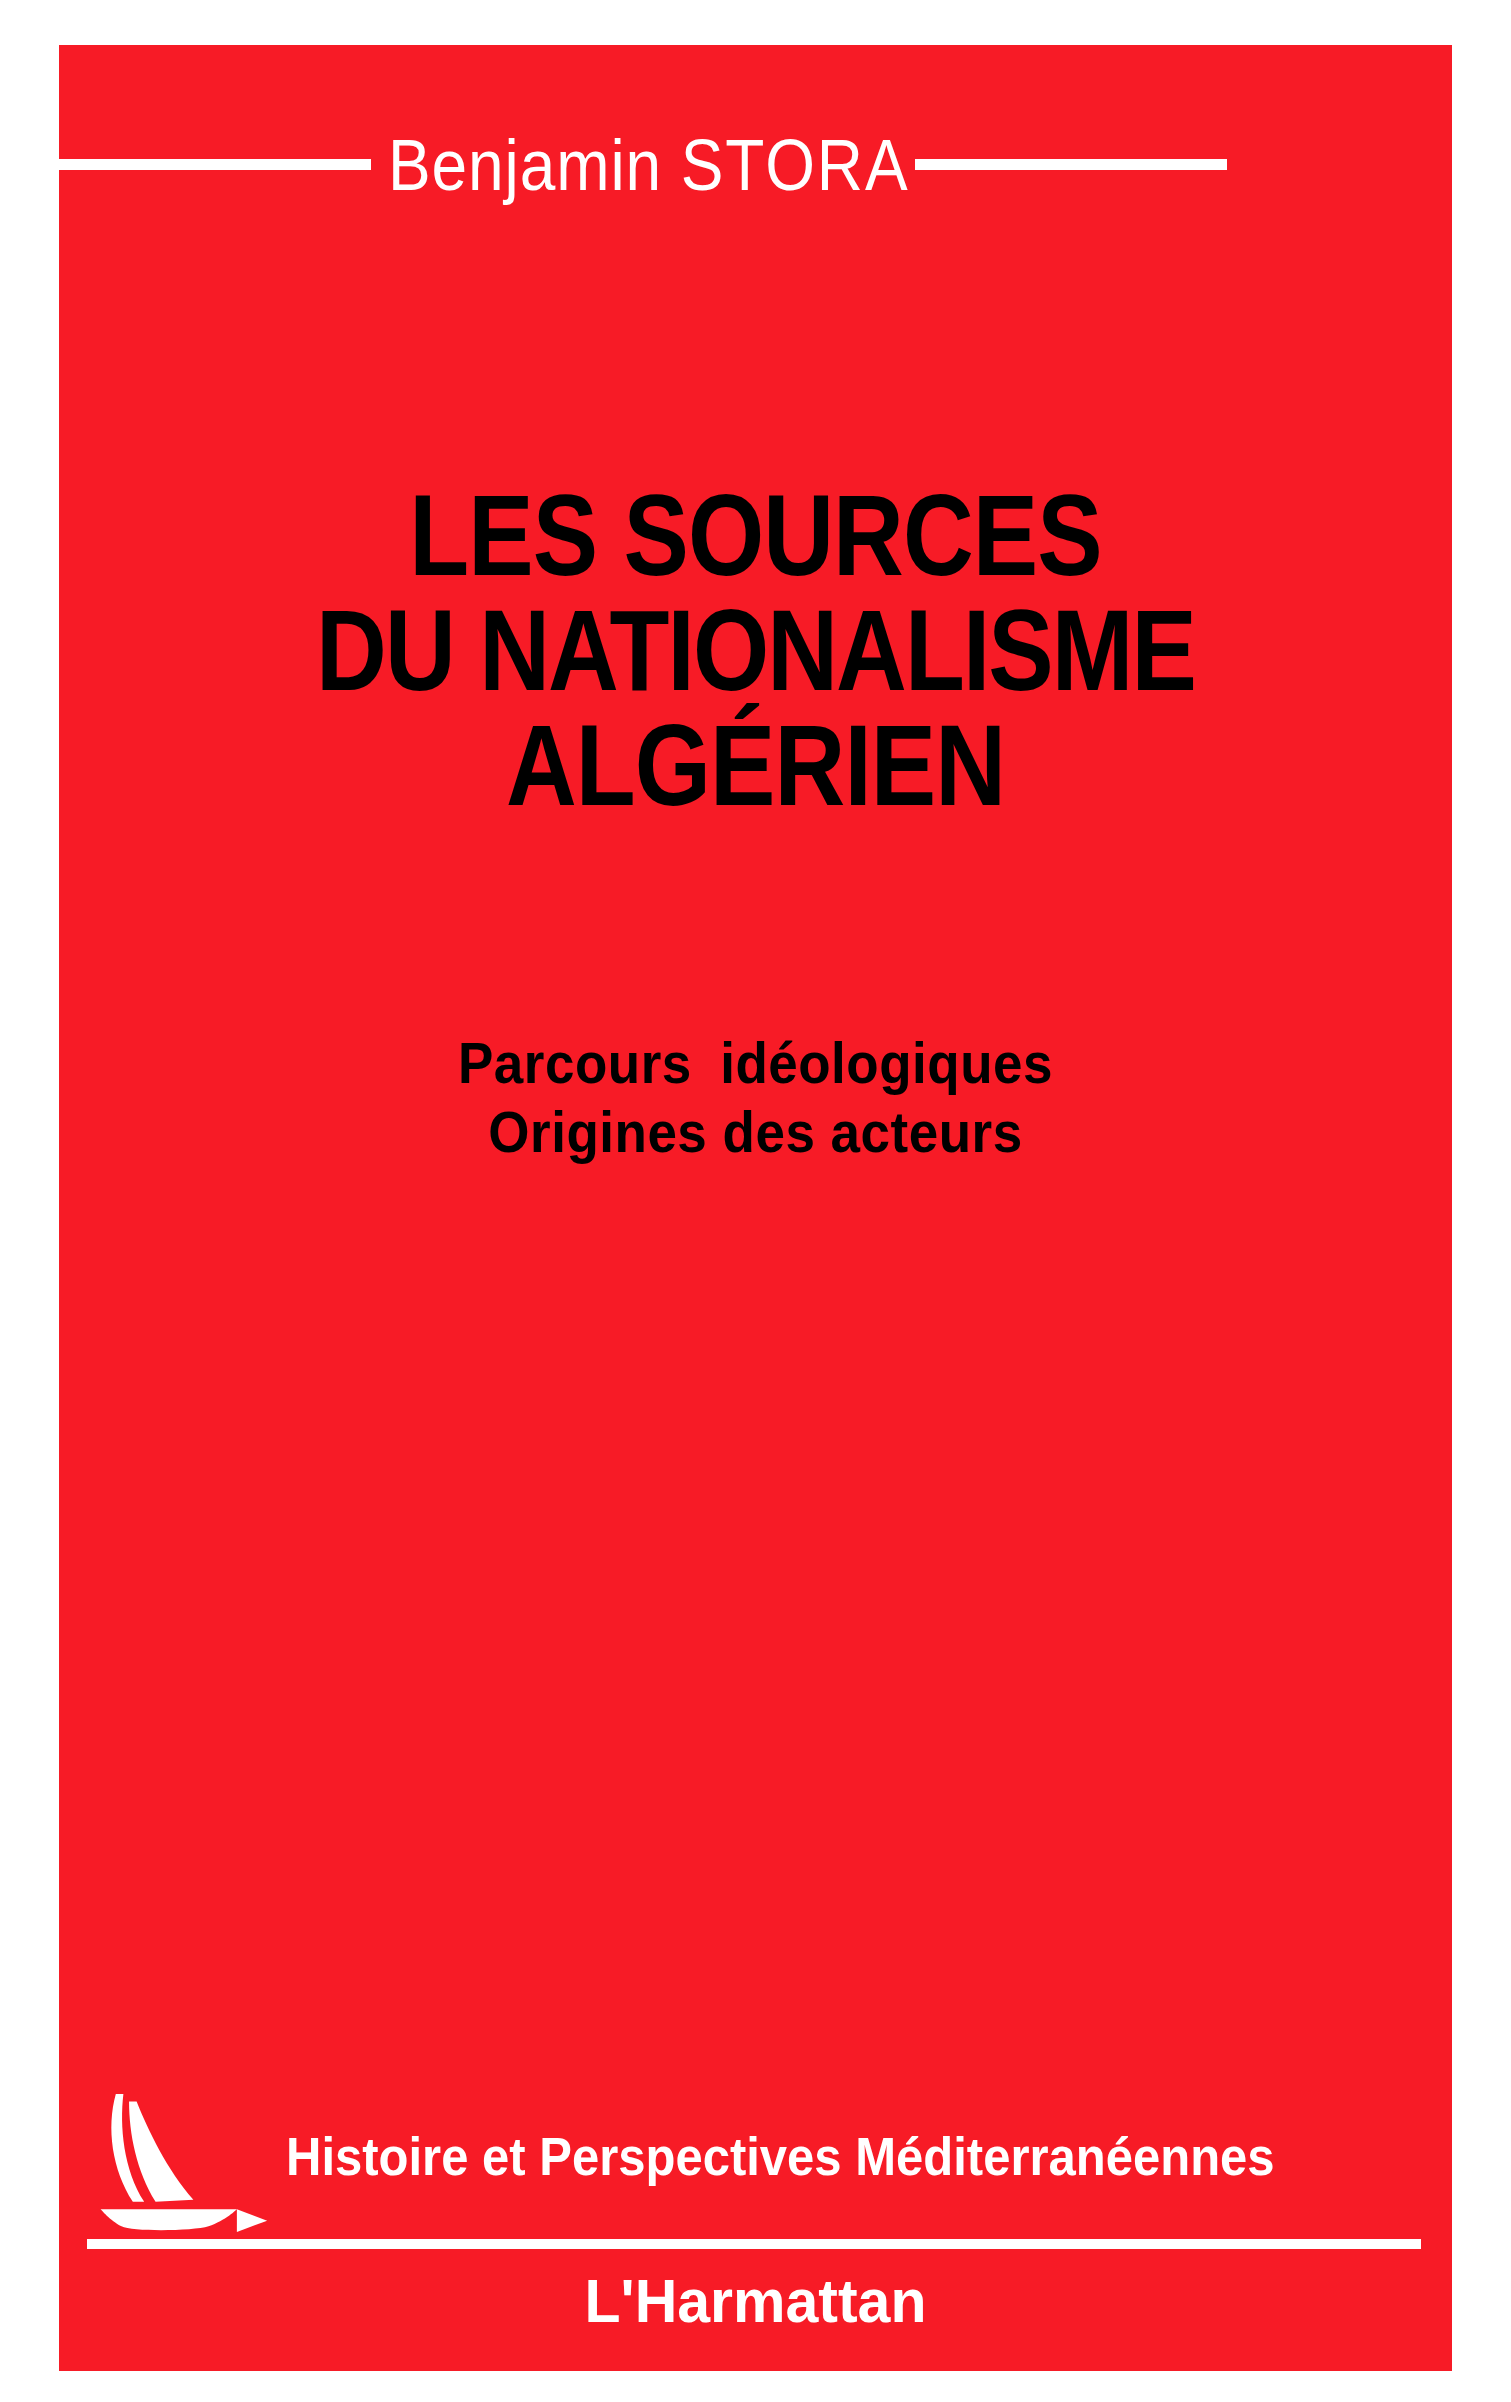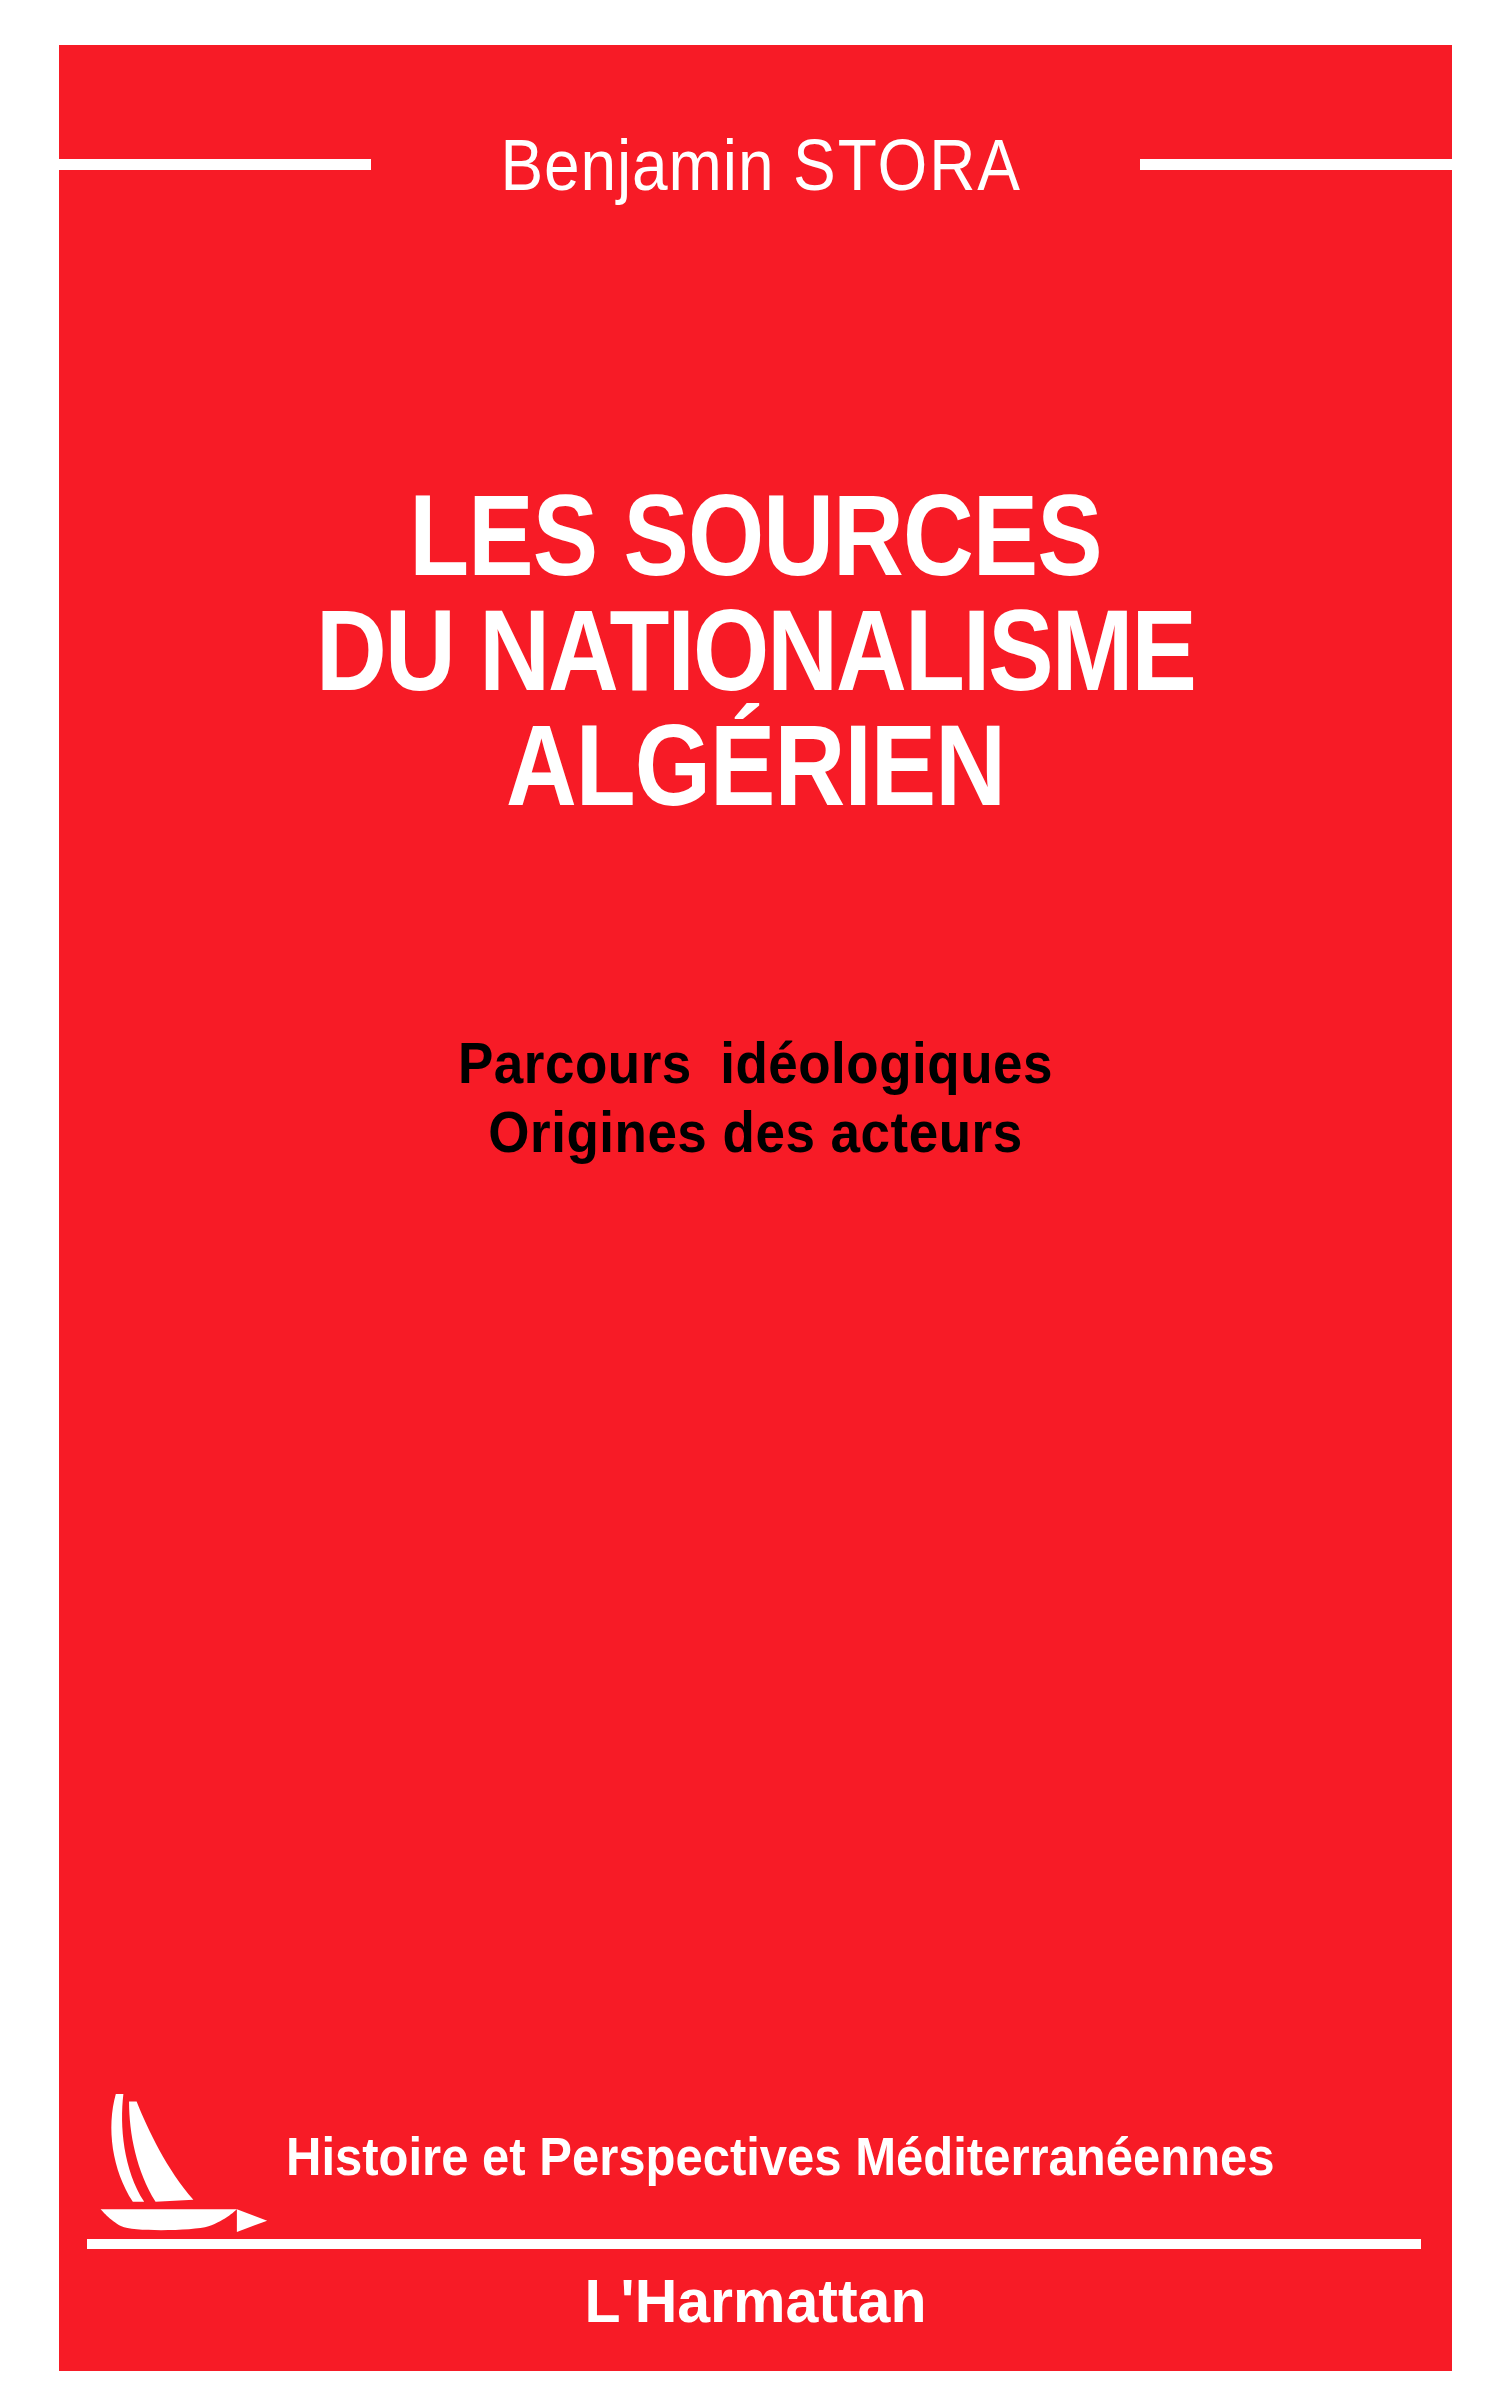--- a/index.html
+++ b/index.html
@@ -34,21 +34,21 @@
 
   
   .author-row {
     position: absolute;
     left: 0;
     top: 74px;
     width: 1393px;
     height: 91px;
     display: flex;
     align-items: center;
-    justify-content: space-between;
+    justify-content: flex-start;
     gap: 0;
   }
   .rule {
     height: 10.4px;
     background: #ffffff;
   }
   .rule-left { width: 312px; margin-right: 17px; }
   .rule-right { width: 312px; margin-left: 5.7px; }
 
   .author-name {
@@ -63,21 +63,21 @@
     letter-spacing: 1.9px;
   }
 
   
   #title-block {
     position: absolute;
     left: 0;
     top: 431px;
     width: 1393px;
     text-align: center;
-    color: #ffffff;
+    color: #000000;
   }
   .title-line {
     font-size: 98px;
     line-height: 1.04;
     font-weight: 700;
     letter-spacing: -0.9px;
     transform: scaleY(1.18);
     transform-origin: center top;
     white-space: nowrap;
     margin: 0 auto 13.2px auto;

